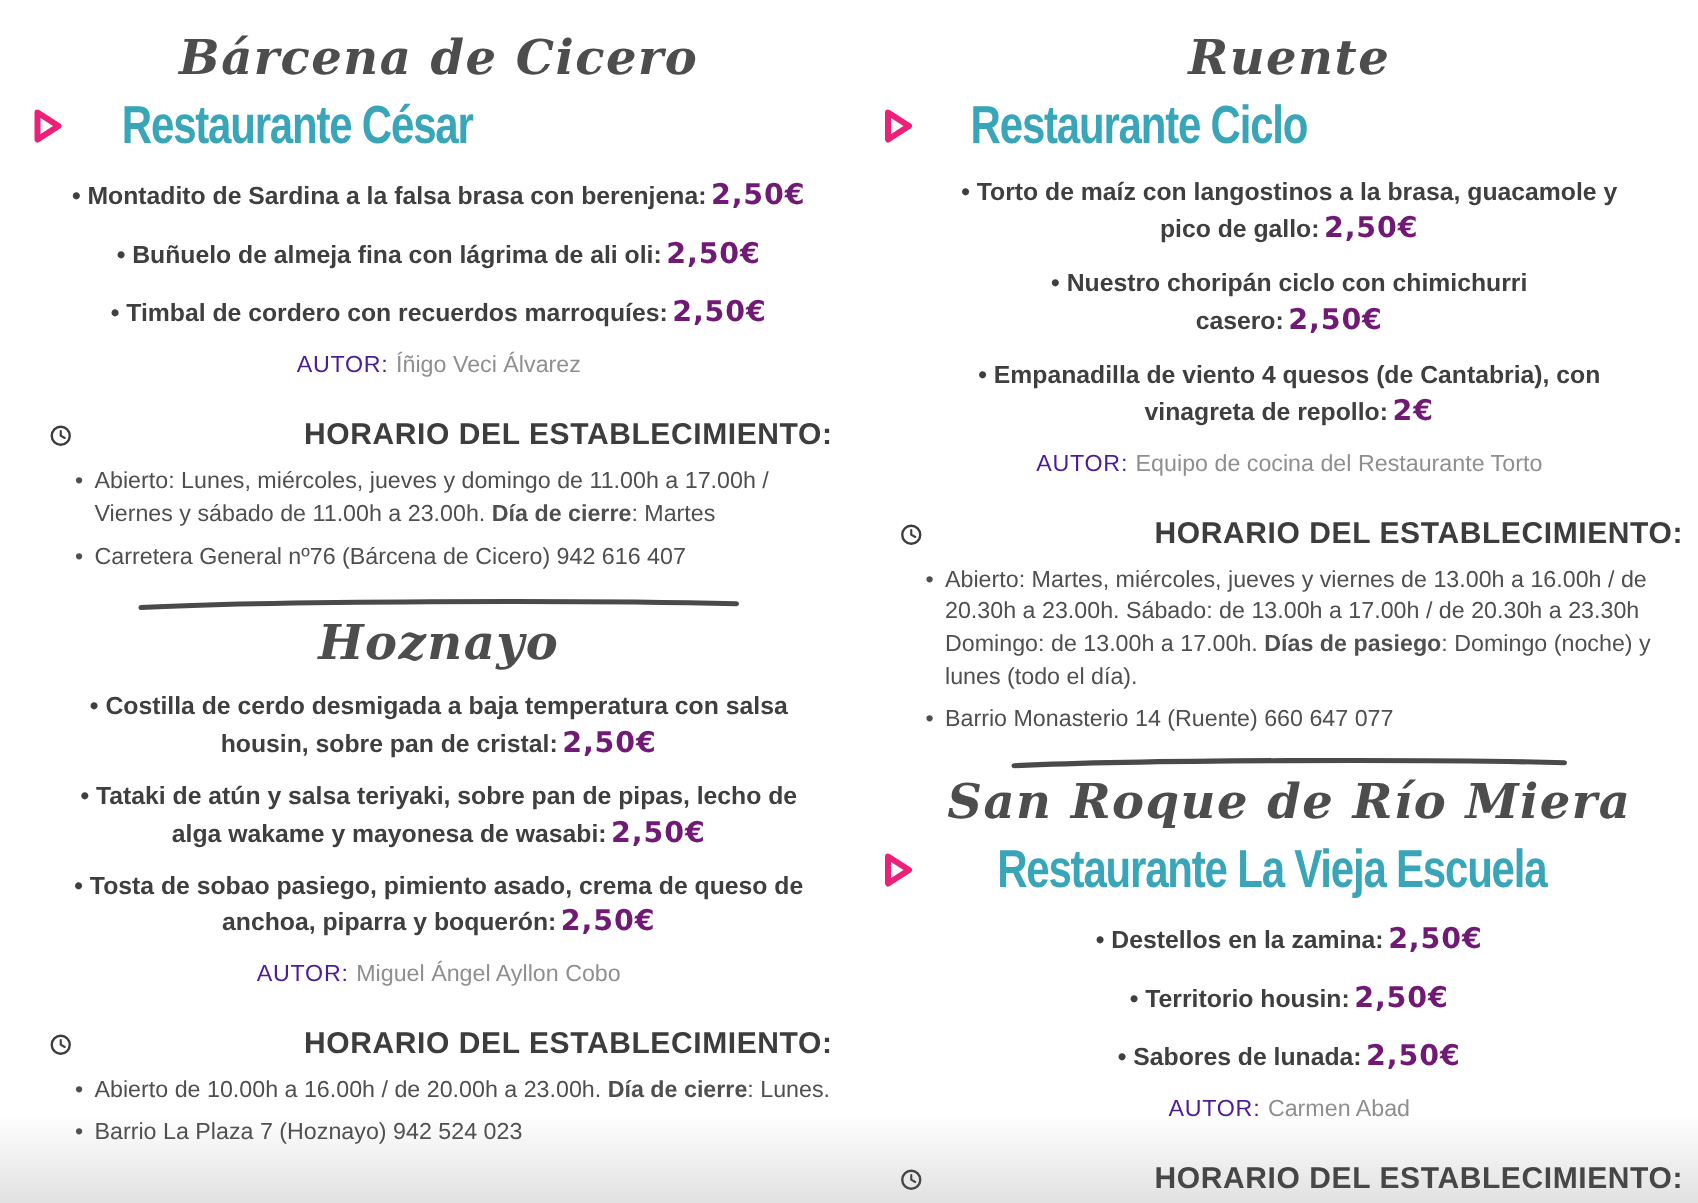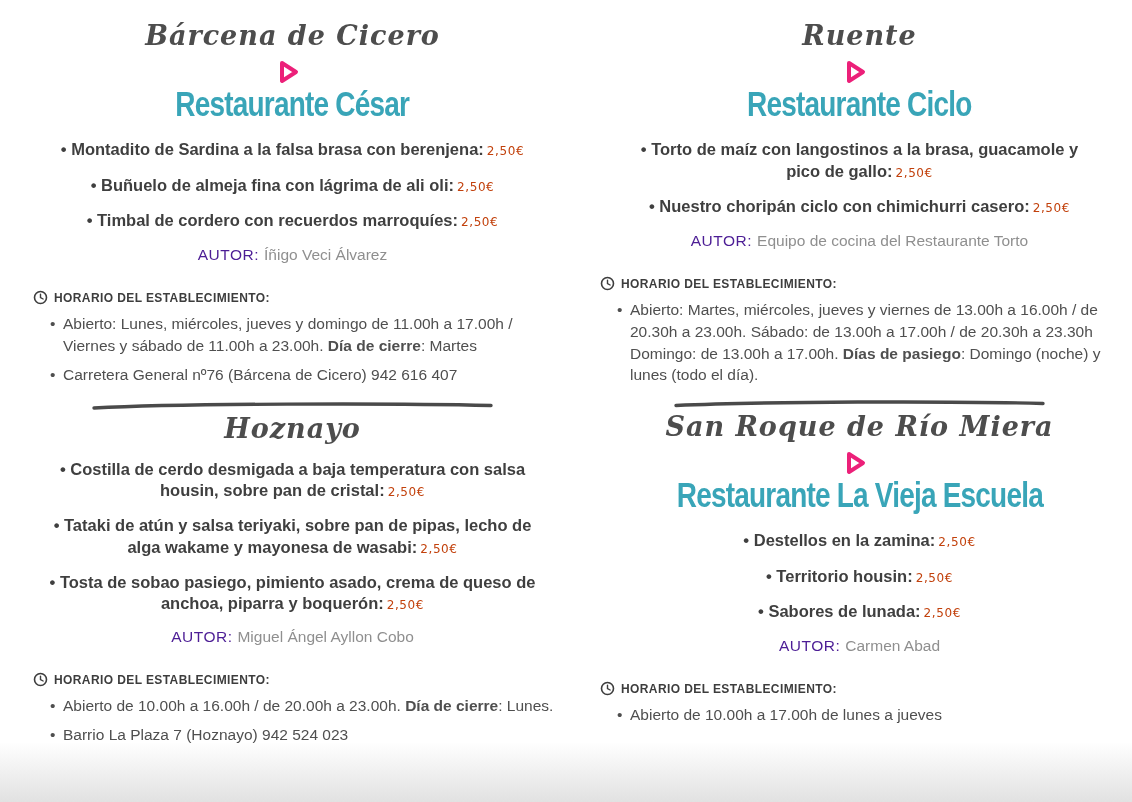--- a/index.html
+++ b/index.html
@@ -7,43 +7,43 @@
     width:1132px;height:802px;overflow:hidden;background:#ffffff;
     font-family:"Liberation Sans", sans-serif;position:relative;
   }
   .page{display:flex;width:1132px;height:802px;box-sizing:border-box;padding:0 0 0 20px;}
   .col{width:545px;box-sizing:border-box;}
   .col.right{margin-left:22px;}
   .section{text-align:center;}
   .section.top{padding-top:22px;}
   .town{
     font-family:"DejaVu Serif", serif;font-style:italic;font-weight:bold;
-    font-size:27px;line-height:1.05;color:#4d4d4d;letter-spacing:1px;margin:0;
+    font-size:32px;line-height:1.05;color:#4d4d4d;letter-spacing:1px;margin:0;
   }
-  .rest-row{display:flex;align-items:center;margin-top:9px;flex-direction:column;}
+  .rest-row{display:flex;align-items:center;margin-top:9px;}
   .play{width:24px;height:26px;margin-right:8px;flex:0 0 auto;}
   .rest-name{
     display:inline-block;font-weight:bold;font-size:35px;line-height:1.1;
     color:#39a5b8;letter-spacing:-1px;transform:scale(0.8,1.02);transform-origin:center;
     white-space:nowrap;
   }
   .items{margin:15px auto 0 auto;max-width:490px;}
   .item{font-size:16.5px;line-height:1.32;font-weight:600;color:#3f3f3f;margin-bottom:14px;}
   .col.left .section.bottom .item{margin-bottom:13px;}
   .item-text::before{content:"• ";}
   .price{
-    color:#c2410c;font-weight:normal;font-size:12px;letter-spacing:0.6px;
+    color:#701a75;font-weight:bold;font-size:19px;letter-spacing:0.6px;
     font-family:"DejaVu Sans", sans-serif;margin-left:3px;white-space:nowrap;
   }
   .autor{margin-top:5px;font-size:15.5px;}
   .autor-label{color:#4c1d95;font-weight:normal;letter-spacing:0.5px;}
   .autor-name{color:#8f8f8f;margin-left:5px;}
   .horario{text-align:left;padding:0 10px 0 13px;margin-top:26px;}
-  .h-head{display:flex;align-items:center;font-weight:bold;font-size:12px;
-    color:#3d3d3d;letter-spacing:0.4px;}
+  .h-head{display:flex;align-items:center;font-weight:bold;font-size:20px;
+    color:#3d3d3d;letter-spacing:0.4px;justify-content:space-between;}
   .clock{width:15px;height:15px;margin-right:6px;flex:0 0 auto;}
   .h-lines{padding-left:17px;margin-top:8px;}
   .h-line{
     position:relative;padding-left:13px;font-size:15.5px;
     line-height:1.4;color:#4f4f4f;margin-bottom:7px;
   }
   .h-line::before{content:"•";position:absolute;left:0;top:0;}
   .h-bold{font-weight:bold;}
   .divider{display:block;margin:16px auto 4px auto;}
   .col.right .divider{margin-top:13px;}
@@ -126,34 +126,36 @@
       <h2 class="town">Ruente</h2>
       <div class="rest-row">
         <svg class="play" viewBox="0 0 24 26">
           <path d="M5 4 L19 13 L5 22 Z" fill="none" stroke="#ec2079" stroke-width="4" stroke-linejoin="round"></path>
         </svg>
         <span class="rest-name">Restaurante Ciclo</span>
       </div>
       <div class="items" style="max-width:440px;">
         <div class="item"><span class="item-text">Torto de maíz con langostinos a la brasa, guacamole y pico de gallo:</span><span class="price">2,50€</span></div>
         <div class="item"><span class="item-text">Nuestro choripán ciclo con chimichurri casero:</span><span class="price">2,50€</span></div>
+        <div class="item"><span class="item-text">Empanadilla de viento 4 quesos (de Cantabria), con vinagreta de repollo:</span><span class="price">2€</span></div>
       </div>
       <div class="autor">
         <span class="autor-label">AUTOR:</span><span class="autor-name">Equipo de cocina del Restaurante Torto</span>
       </div>
       <div class="horario">
         <div class="h-head">
           <svg class="clock" viewBox="0 0 16 16">
             <circle cx="8" cy="8" r="6.4" fill="none" stroke="#3d3d3d" stroke-width="1.7"></circle>
             <path d="M8 4.6 L8 8 L10.8 9.6" fill="none" stroke="#3d3d3d" stroke-width="1.5" stroke-linecap="round"></path>
           </svg>
           <span>HORARIO DEL ESTABLECIMIENTO:</span>
         </div>
         <div class="h-lines">
           <div class="h-line"><span>Abierto: Martes, miércoles, jueves y viernes de 13.00h a 16.00h / de 20.30h a 23.00h. Sábado: de 13.00h a 17.00h / de 20.30h a 23.30h Domingo: de 13.00h a 17.00h. </span><span class="h-bold">Días de pasiego</span><span>: Domingo (noche) y lunes (todo el día).</span></div>
+          <div class="h-line"><span>Barrio Monasterio 14 (Ruente) 660 647 077</span><span class="h-bold"></span><span></span></div>
         </div>
       </div>
     </div>
 
     <svg class="divider" width="375" height="10" viewBox="0 0 375 10">
       <path d="M4 6.5 C 90 2.5, 280 2, 371 4.5" fill="none" stroke="#4a4a4a" stroke-width="3.4" stroke-linecap="round"></path>
     </svg>
 
     <div class="section bottom">
       <h2 class="town">San Roque de Río Miera</h2>

